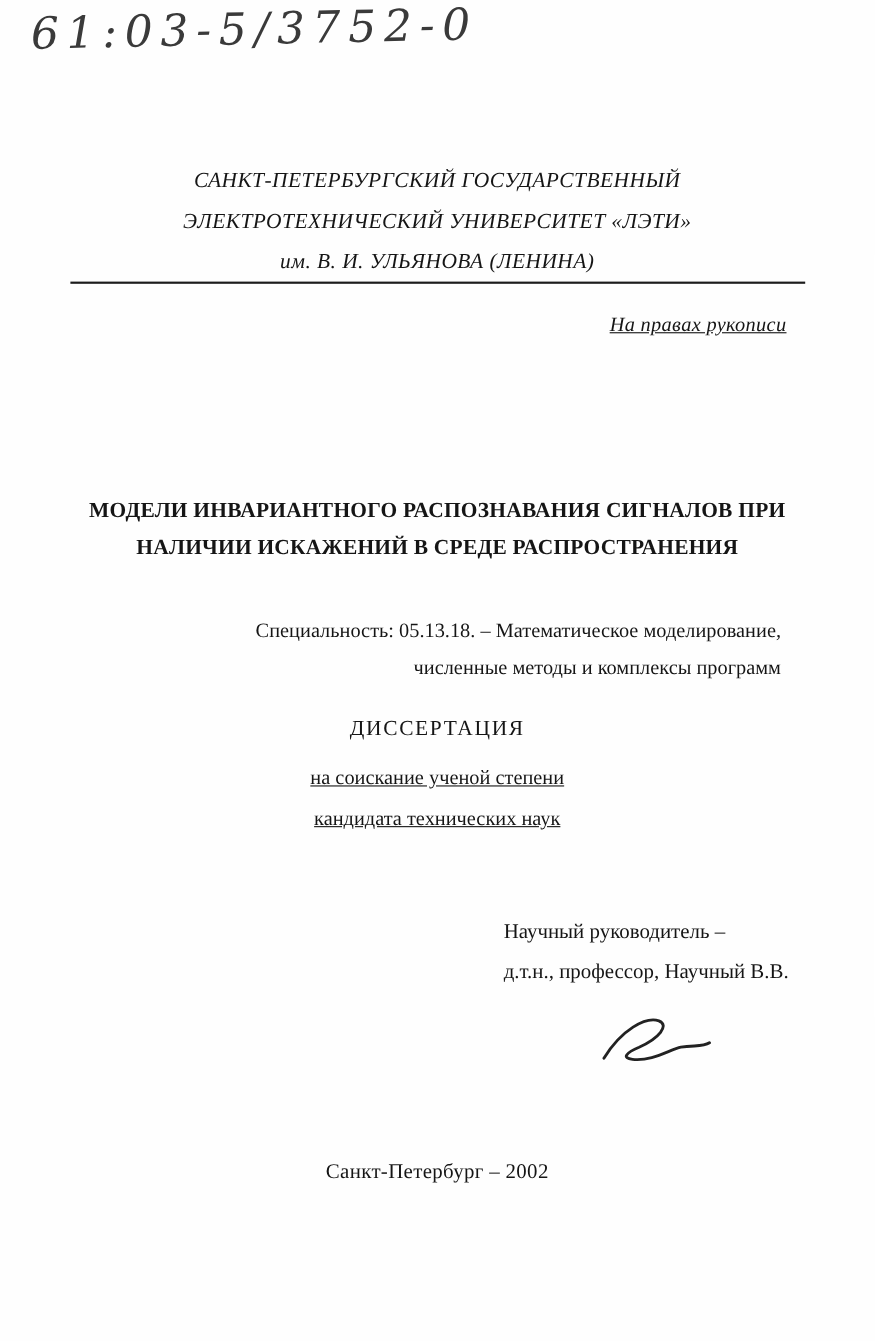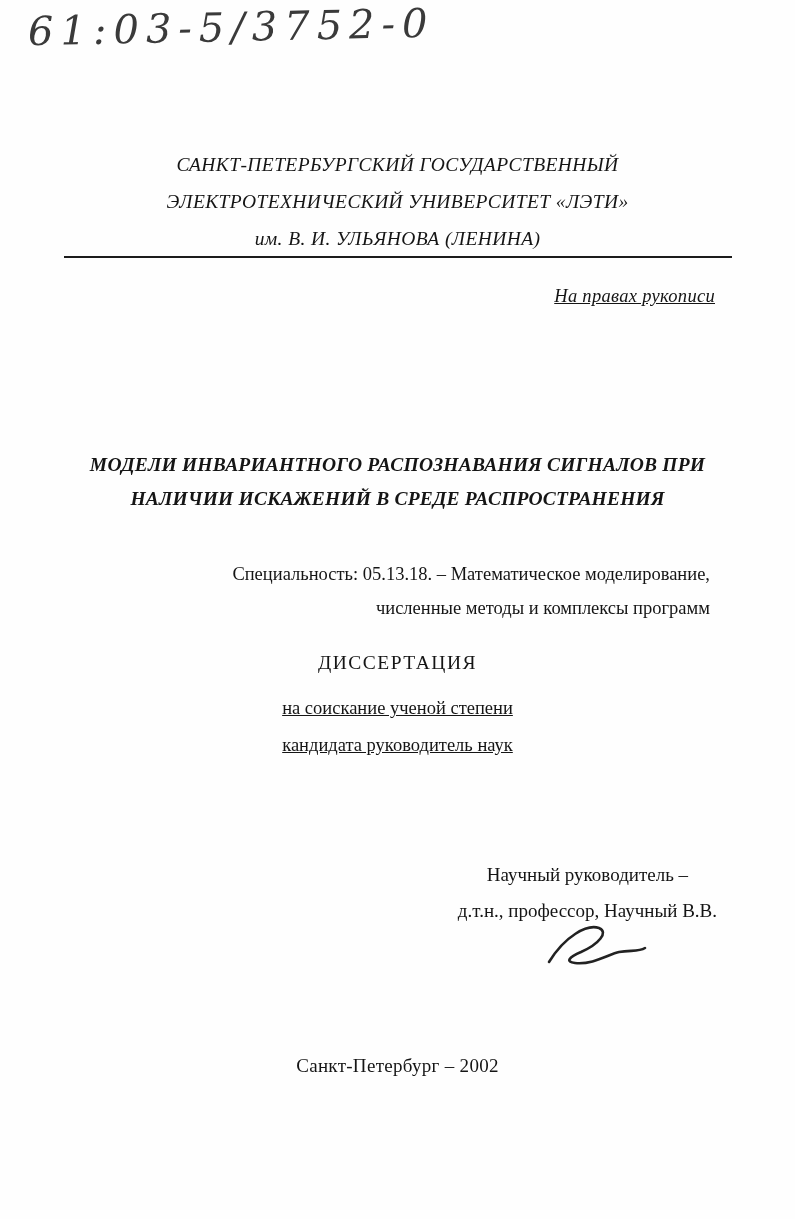--- a/index.html
+++ b/index.html
@@ -69,21 +69,20 @@
   .title-block {
     position: absolute;
     top: 448px;
     left: 0;
     width: 100%;
     text-align: center;
     font-weight: bold;
     font-size: 19.5px;
     line-height: 34px;
     letter-spacing: 0.2px;
-    font-style: italic;
   }
   .specialty-block {
     position: absolute;
     top: 557px;
     left: 110px;
     width: 600px;
     text-align: right;
     font-size: 18.5px;
     line-height: 34px;
   }
@@ -101,23 +100,23 @@
     top: 690px;
     left: 0;
     width: 100%;
     text-align: center;
     font-size: 18.5px;
     line-height: 37px;
     text-decoration: underline;
   }
   .advisor-block {
     position: absolute;
-    top: 857px;
+    top: 830px;
     right: 78px;
-    text-align: center;
+    text-align: left;
     font-size: 19px;
     line-height: 36px;
   }
   .signature {
     position: absolute;
     top: 918px;
     left: 535px;
     width: 130px;
     height: 62px;
   }
@@ -156,21 +155,21 @@
 
   <div class="specialty-block">
     <div>Специальность:  05.13.18. – Математическое моделирование,</div>
     <div>численные методы и комплексы программ</div>
   </div>
 
   <div class="dissertation-word">ДИССЕРТАЦИЯ</div>
 
   <div class="degree-block">
     <div>на соискание ученой степени</div>
-    <div>кандидата руководитель наук</div>
+    <div>кандидата технических наук</div>
   </div>
 
   <div class="advisor-block">
     <div>Научный руководитель –</div>
     <div>д.т.н., профессор, Научный В.В.</div>
   </div>
 
   <svg class="signature" viewBox="0 0 130 62" xmlns="http://www.w3.org/2000/svg">
     <path d="M14 44 C 30 18, 52 6, 64 10 C 74 14, 64 26, 46 34 C 34 39, 30 44, 40 45 C 58 47, 74 36, 84 34 C 96 32, 104 34, 110 30" fill="none" stroke="#222" stroke-width="2.6" stroke-linecap="round"></path>
   </svg>

